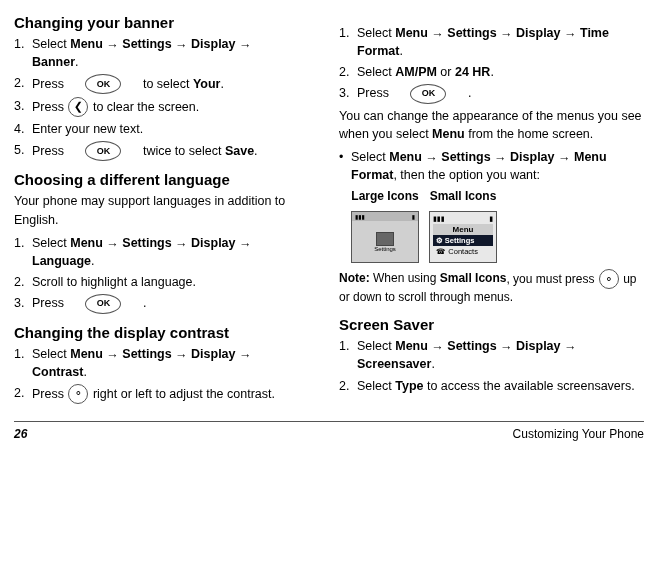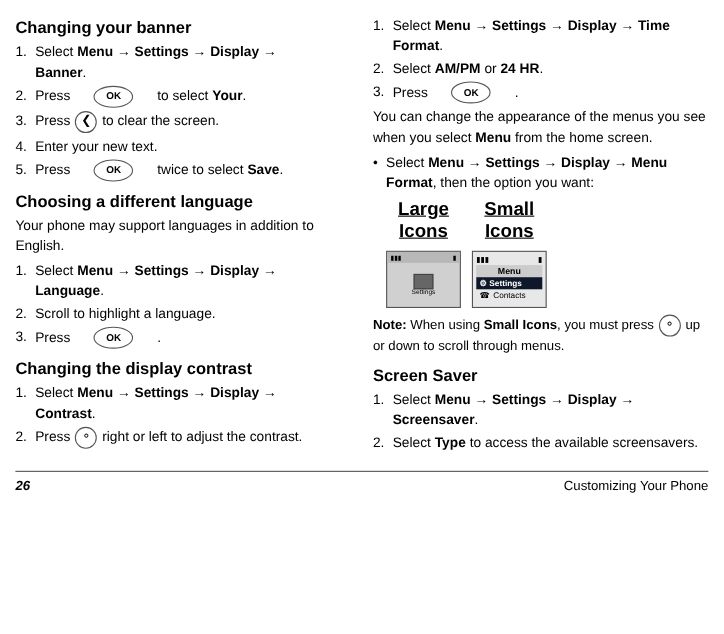--- a/index.html
+++ b/index.html
@@ -126,23 +126,22 @@
     }
 
     .icon-label-row {
       display: flex;
       gap: 10px;
       margin-left: 12px;
       margin-bottom: 3px;
     }
 
     .icon-label {
-      font-size: 17px;
-      font-weight: bold;
-      text-decoration: underline;
+      font-size: 12px;
+      font-weight: bold;
     }
 
     .phone-screen {
       width: 68px;
       height: 52px;
       border: 1.5px solid #555;
       background: #e8e8e8;
       position: relative;
       overflow: hidden;
       font-size: 8px;

